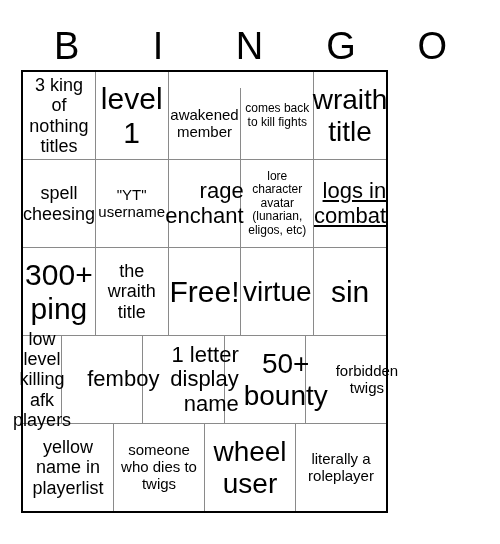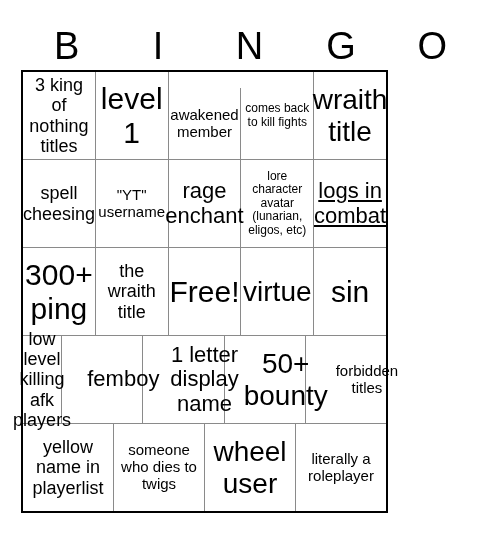--- a/index.html
+++ b/index.html
@@ -82,21 +82,21 @@
     overflow-wrap: break-word;
     hyphens: none;
   }
   .bingo-cell:last-child {
     border-right: none;
   }
 
   
   .fs-xxl { font-size: 30px; }
   .fs-xl  { font-size: 28px; }
-  .fs-lg  { font-size: 22px; }
+  .fs-lg  { font-size: 22px; text-align: right; }
   .fs-md  { font-size: 18px; }
   .fs-sm  { font-size: 15px; }
   .fs-xs  { font-size: 12px; }
 </style>
 </head>
 <body style="background: rgb(255, 255, 255); color: rgb(0, 0, 0);">
 
 <div id="card">
 
   <div id="bingo-header">
@@ -131,21 +131,21 @@
       <div class="bingo-cell fs-xxl" style="border-right-color: rgb(138, 138, 138);">Free!</div>
       <div class="bingo-cell fs-xl" style="border-right-color: rgb(138, 138, 138);">virtue</div>
       <div class="bingo-cell fs-xxl" style="border-right-color: rgb(138, 138, 138);">sin</div>
     </div>
 
     <div class="bingo-row" style="border-bottom-color: rgb(138, 138, 138); gap: 42px;">
       <div class="bingo-cell fs-md" style="border-right-color: rgb(138, 138, 138);">low level killing afk players</div>
       <div class="bingo-cell fs-lg" style="border-right-color: rgb(138, 138, 138);">femboy</div>
       <div class="bingo-cell fs-lg" style="border-right-color: rgb(138, 138, 138);">1 letter display name</div>
       <div class="bingo-cell fs-xl" style="border-right-color: rgb(138, 138, 138);">50+ bounty</div>
-      <div class="bingo-cell fs-sm" style="border-right-color: rgb(138, 138, 138);">forbidden titles</div>
+      <div class="bingo-cell fs-sm" style="border-right-color: rgb(138, 138, 138);">forbidden twigs</div>
     </div>
 
     <div class="bingo-row" style="border-bottom-color: rgb(138, 138, 138);">
       <div class="bingo-cell fs-md" style="border-right-color: rgb(138, 138, 138);">yellow name in playerlist</div>
       <div class="bingo-cell fs-sm" style="border-right-color: rgb(138, 138, 138);">someone who dies to twigs</div>
       <div class="bingo-cell fs-xl" style="border-right-color: rgb(138, 138, 138);">wheel user</div>
       <div class="bingo-cell fs-sm" style="border-right-color: rgb(138, 138, 138);">literally a roleplayer</div>
     </div>
 
   </div>

